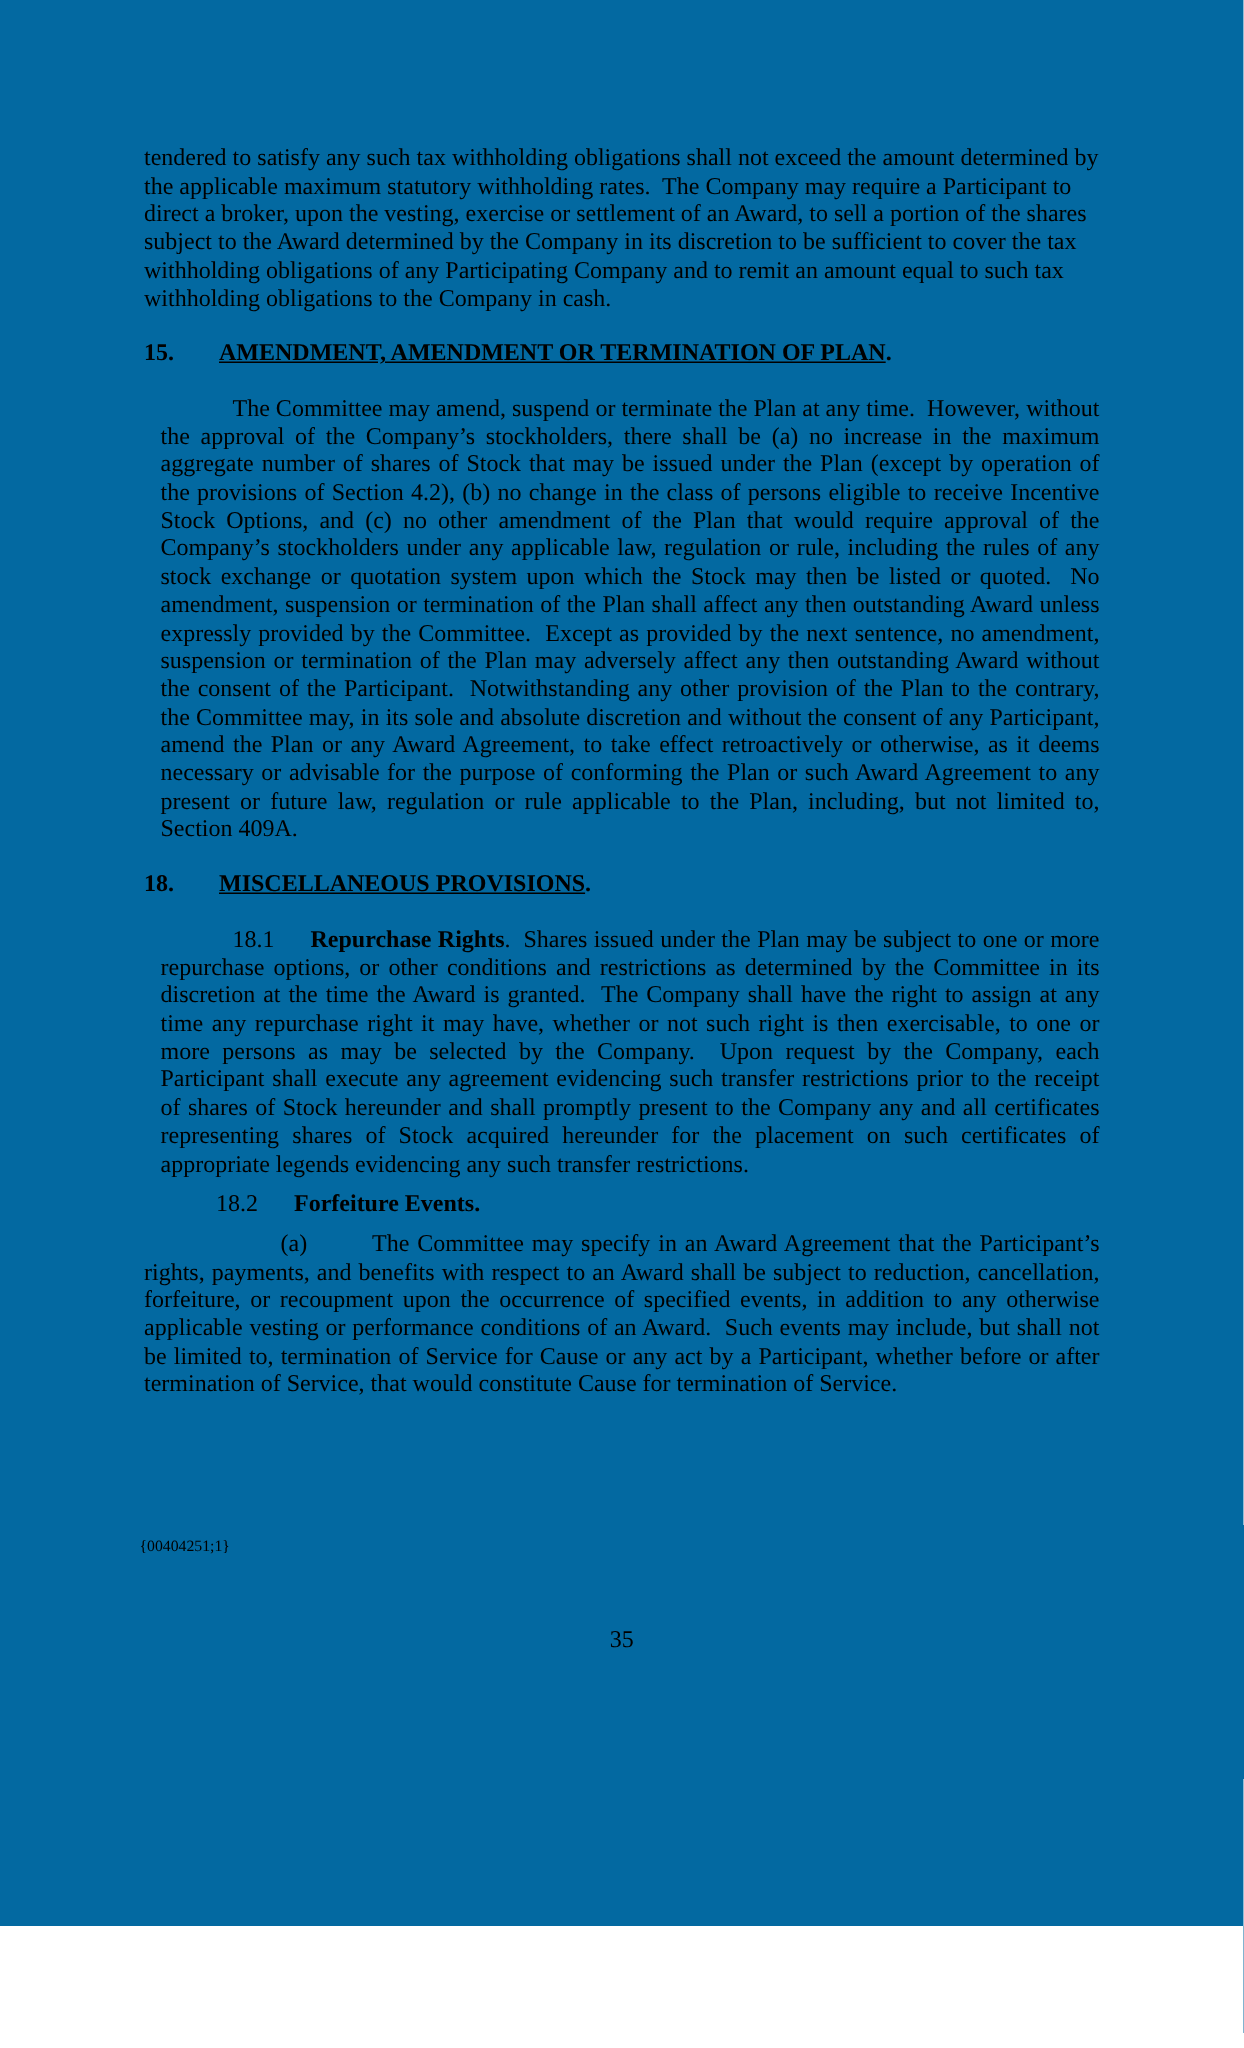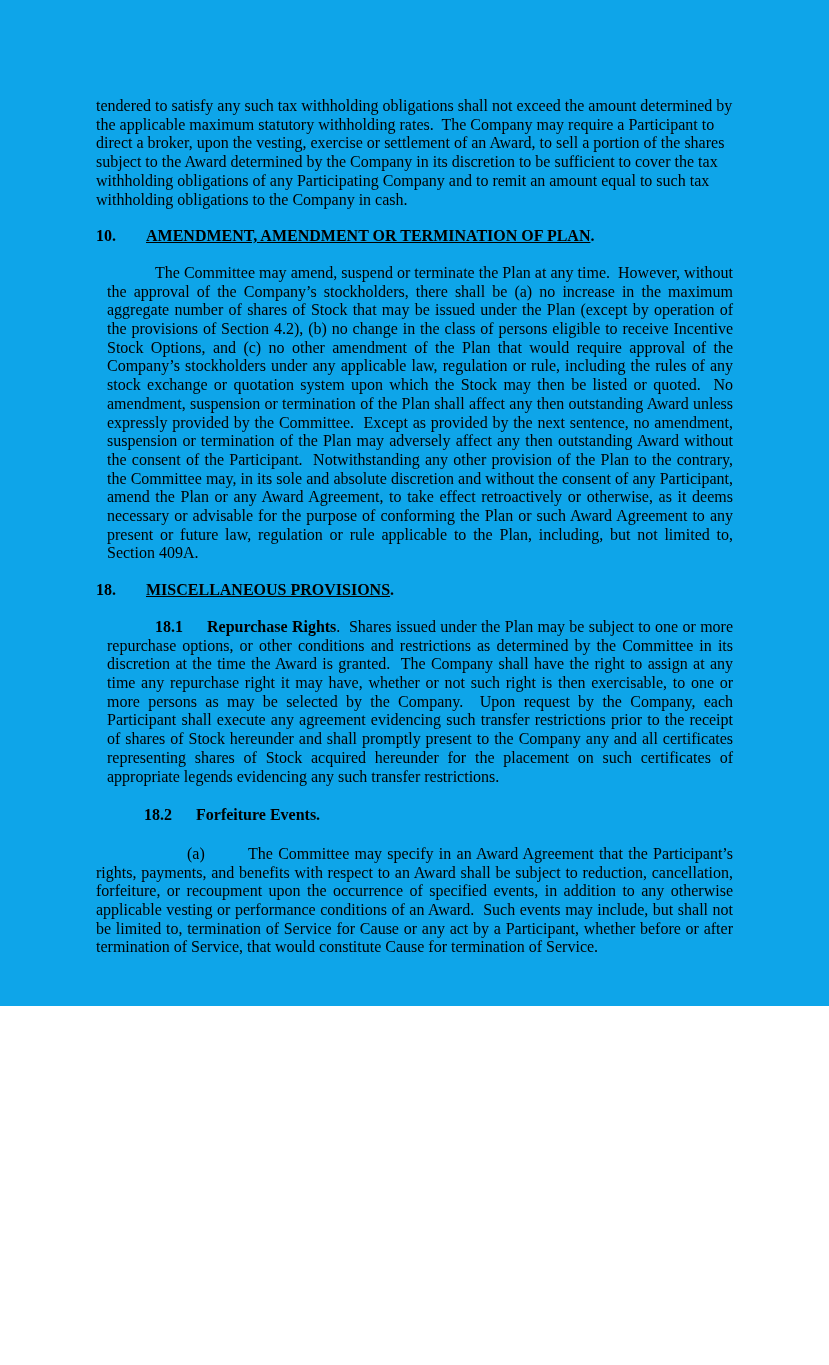--- a/index.html
+++ b/index.html
@@ -4,43 +4,43 @@
 <title>Document</title>
 <style>
   html, body {
     margin: 0;
     padding: 0;
     background: #ffffff;
   }
   .page {
     position: relative;
     width: 829px;
-    height: 1006px;
-    background: #0ea5e9;
+    height: 1284px;
+    background: #0369a1;
     color: #000000;
     font-family: "Liberation Serif", "DejaVu Serif", serif;
     font-size: 16px;
     line-height: 18.7px;
     box-sizing: border-box;
     padding: 97px 96px 0 96px;
     overflow: hidden;
   }
   .para {
     margin: 0;
     white-space: pre-wrap;
   }
   .just {
     text-align: justify;
   }
   .mt {
     margin-top: 18px;
     margin-left: 11px;
   }
   .mt2 {
-    margin-top: 20px;
+    margin-top: 8px;
   }
   .indent1 {
     text-indent: 48px;
   }
   .indent2 {
     text-indent: 91px;
   }
   .heading {
     margin: 18px 0 0 0;
     font-weight: bold;
@@ -50,21 +50,21 @@
     display: inline-block;
     width: 50px;
     text-indent: 0;
   }
   .htitle {
     text-decoration: underline;
   }
   .subnum {
     display: inline-block;
     width: 52px;
-    font-weight: bold;
+    font-weight: normal;
     text-indent: 0;
   }
   .marker {
     display: inline-block;
     width: 61px;
     text-indent: 0;
   }
   .bold {
     font-weight: bold;
   }
@@ -85,21 +85,21 @@
     line-height: 19px;
   }
 </style>
 </head>
 <body>
 
 <div class="page">
 
   <p class="para">tendered to satisfy any such tax withholding obligations shall not exceed the amount determined by the applicable maximum statutory withholding rates.  The Company may require a Participant to direct a broker, upon the vesting, exercise or settlement of an Award, to sell a portion of the shares subject to the Award determined by the Company in its discretion to be sufficient to cover the tax withholding obligations of any Participating Company and to remit an amount equal to such tax withholding obligations to the Company in cash.</p>
 
-  <p class="heading"><span class="hnum">10.</span><span class="htitle">AMENDMENT, AMENDMENT OR TERMINATION OF PLAN</span><span>.</span></p>
+  <p class="heading"><span class="hnum">15.</span><span class="htitle">AMENDMENT, AMENDMENT OR TERMINATION OF PLAN</span><span>.</span></p>
 
   <p class="para just indent1 mt">The Committee may amend, suspend or terminate the Plan at any time.  However, without the approval of the Company’s stockholders, there shall be (a) no increase in the maximum aggregate number of shares of Stock that may be issued under the Plan (except by operation of the provisions of Section 4.2), (b) no change in the class of persons eligible to receive Incentive Stock Options, and (c) no other amendment of the Plan that would require approval of the Company’s stockholders under any applicable law, regulation or rule, including the rules of any stock exchange or quotation system upon which the Stock may then be listed or quoted.  No amendment, suspension or termination of the Plan shall affect any then outstanding Award unless expressly provided by the Committee.  Except as provided by the next sentence, no amendment, suspension or termination of the Plan may adversely affect any then outstanding Award without the consent of the Participant.  Notwithstanding any other provision of the Plan to the contrary, the Committee may, in its sole and absolute discretion and without the consent of any Participant, amend the Plan or any Award Agreement, to take effect retroactively or otherwise, as it deems necessary or advisable for the purpose of conforming the Plan or such Award Agreement to any present or future law, regulation or rule applicable to the Plan, including, but not limited to, Section 409A.</p>
 
   <p class="heading"><span class="hnum">18.</span><span class="htitle">MISCELLANEOUS PROVISIONS</span><span>.</span></p>
 
   <p class="para just indent1 mt"><span class="subnum">18.1</span><span class="bold">Repurchase Rights</span><span>.  Shares issued under the Plan may be subject to one or more repurchase options, or other conditions and restrictions as determined by the Committee in its discretion at the time the Award is granted.  The Company shall have the right to assign at any time any repurchase right it may have, whether or not such right is then exercisable, to one or more persons as may be selected by the Company.  Upon request by the Company, each Participant shall execute any agreement evidencing such transfer restrictions prior to the receipt of shares of Stock hereunder and shall promptly present to the Company any and all certificates representing shares of Stock acquired hereunder for the placement on such certificates of appropriate legends evidencing any such transfer restrictions.</span></p>
 
   <p class="para indent1 mt2"><span class="subnum">18.2</span><span class="bold">Forfeiture Events.</span></p>
 
   <p class="para just indent2 mt2"><span class="marker">(a)</span><span>The Committee may specify in an Award Agreement that the Participant’s rights, payments, and benefits with respect to an Award shall be subject to reduction, cancellation, forfeiture, or recoupment upon the occurrence of specified events, in addition to any otherwise applicable vesting or performance conditions of an Award.  Such events may include, but shall not be limited to, termination of Service for Cause or any act by a Participant, whether before or after termination of Service, that would constitute Cause for termination of Service.</span></p>

